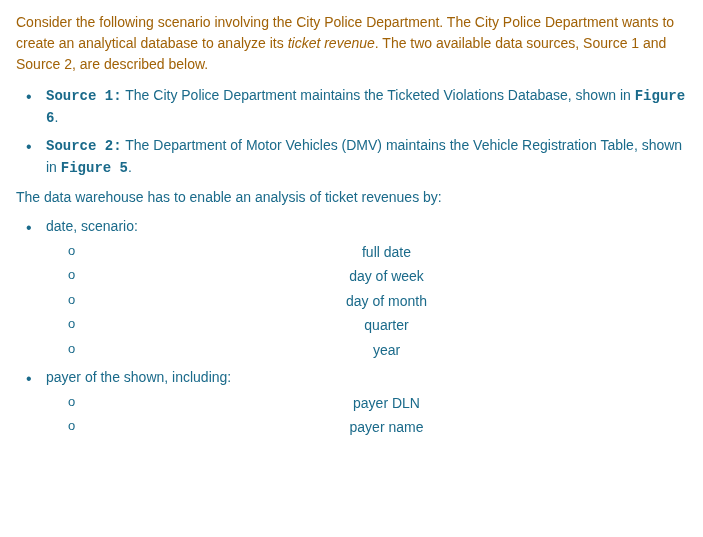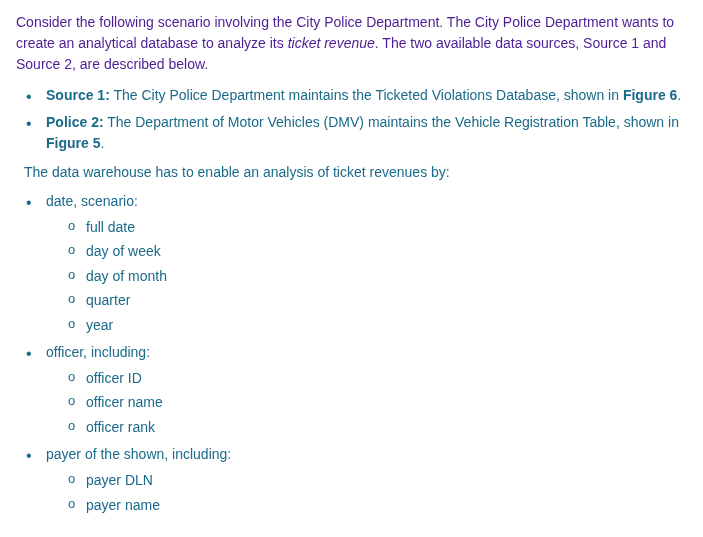--- a/index.html
+++ b/index.html
@@ -10,21 +10,21 @@
     body {
       background: #ffffff;
       font-family: Arial, sans-serif;
       font-size: 14px;
       color: #1a6a8a;
       width: 703px;
       min-height: 537px;
       padding: 12px 16px;
     }
     .intro-text {
-      color: #4c1d95;
+      color: #a16207;
       line-height: 1.5;
       margin-bottom: 10px;
     }
     .intro-text em {
       font-style: italic;
     }
     ul.main-list {
       list-style: none;
       margin-left: 10px;
       margin-bottom: 8px;
@@ -39,76 +39,72 @@
     ul.main-list > li::before {
       content: "•";
       position: absolute;
       left: 0;
       top: 0;
       color: #1a6a8a;
       font-size: 16px;
     }
     .bold {
       font-weight: bold;
+      font-family: Liberation Mono, monospace;
     }
     ul.sub-list {
       list-style: none;
       margin-left: 20px;
       margin-top: 4px;
+      text-align: center;
     }
     ul.sub-list > li {
       position: relative;
       padding-left: 20px;
       margin-bottom: 2px;
       line-height: 1.6;
       color: #1a6a8a;
     }
     ul.sub-list > li::before {
       content: "o";
       position: absolute;
       left: 2px;
       top: 0;
       color: #1a6a8a;
       font-size: 13px;
     }
     .analysis-text {
       color: #1a6a8a;
       margin-bottom: 8px;
       line-height: 1.5;
-      margin-left: 8px;
     }
   </style>
 </head>
 <body>
 
 <p class="intro-text">
   <span>Consider the following scenario involving the City Police Department. The City Police Department wants to create an analytical database to analyze its </span><em>ticket revenue</em><span>. The two available data sources, Source 1 and Source 2, are described below.</span>
 </p>
 
 <ul class="main-list">
   <li>
     <span class="bold">Source 1:</span><span> The City Police Department maintains the Ticketed Violations Database, shown in </span><span class="bold">Figure 6</span><span>.</span>
   </li>
   <li>
-    <span class="bold">Police 2:</span><span> The Department of Motor Vehicles (DMV) maintains the Vehicle Registration Table, shown in </span><span class="bold">Figure 5</span><span>.</span>
+    <span class="bold">Source 2:</span><span> The Department of Motor Vehicles (DMV) maintains the Vehicle Registration Table, shown in </span><span class="bold">Figure 5</span><span>.</span>
   </li>
 </ul>
 
 <p class="analysis-text">The data warehouse has to enable an analysis of ticket revenues by:</p>
 
 <ul class="main-list" id="categories-container">
 <li><span>date, scenario:</span><ul class="sub-list">
         <li>full date</li>
         <li>day of week</li>
         <li>day of month</li>
         <li>quarter</li>
         <li>year</li>
       </ul></li>
-    <li><span>officer, including:</span><ul class="sub-list">
-        <li>officer ID</li>
-        <li>officer name</li>
-        <li>officer rank</li>
-      </ul></li>
     <li><span>payer of the shown, including:</span><ul class="sub-list">
         <li>payer DLN</li>
         <li>payer name</li>
       </ul></li>
   </ul>
 
 </body></html>

